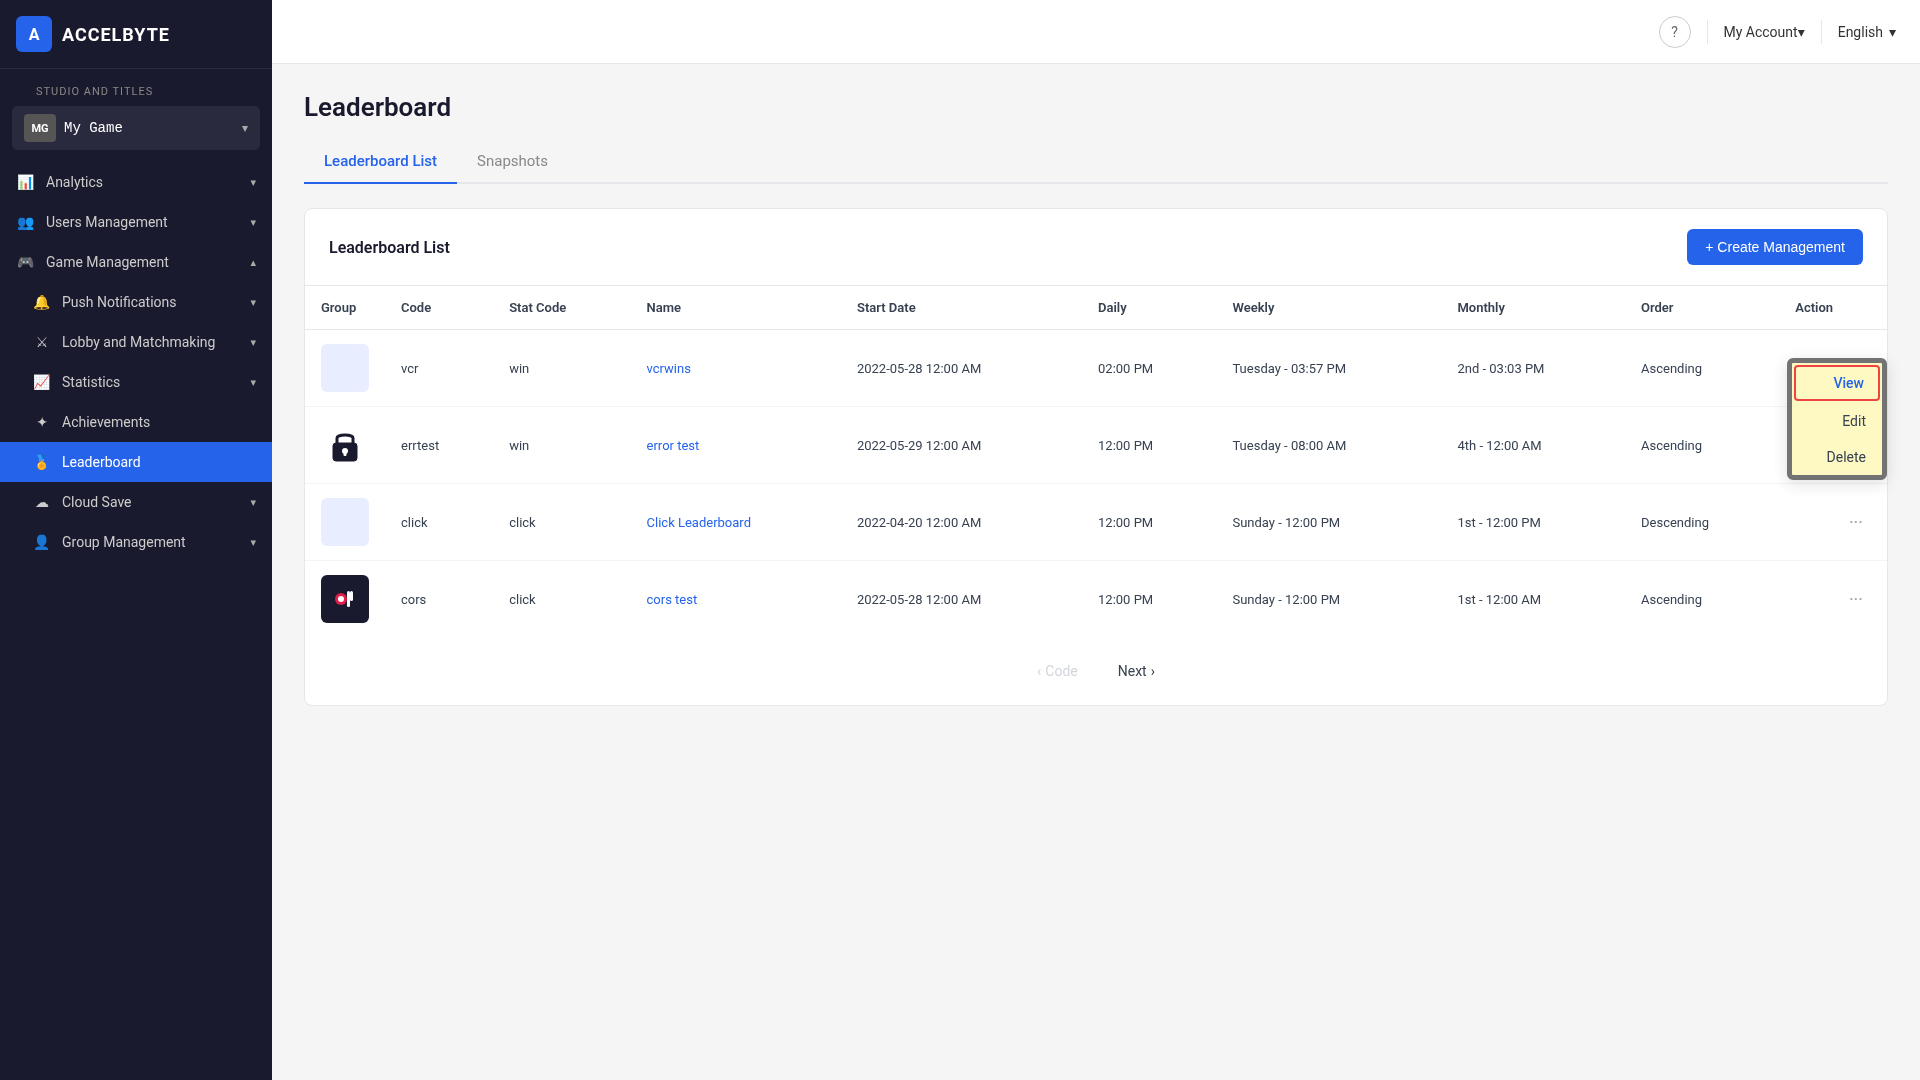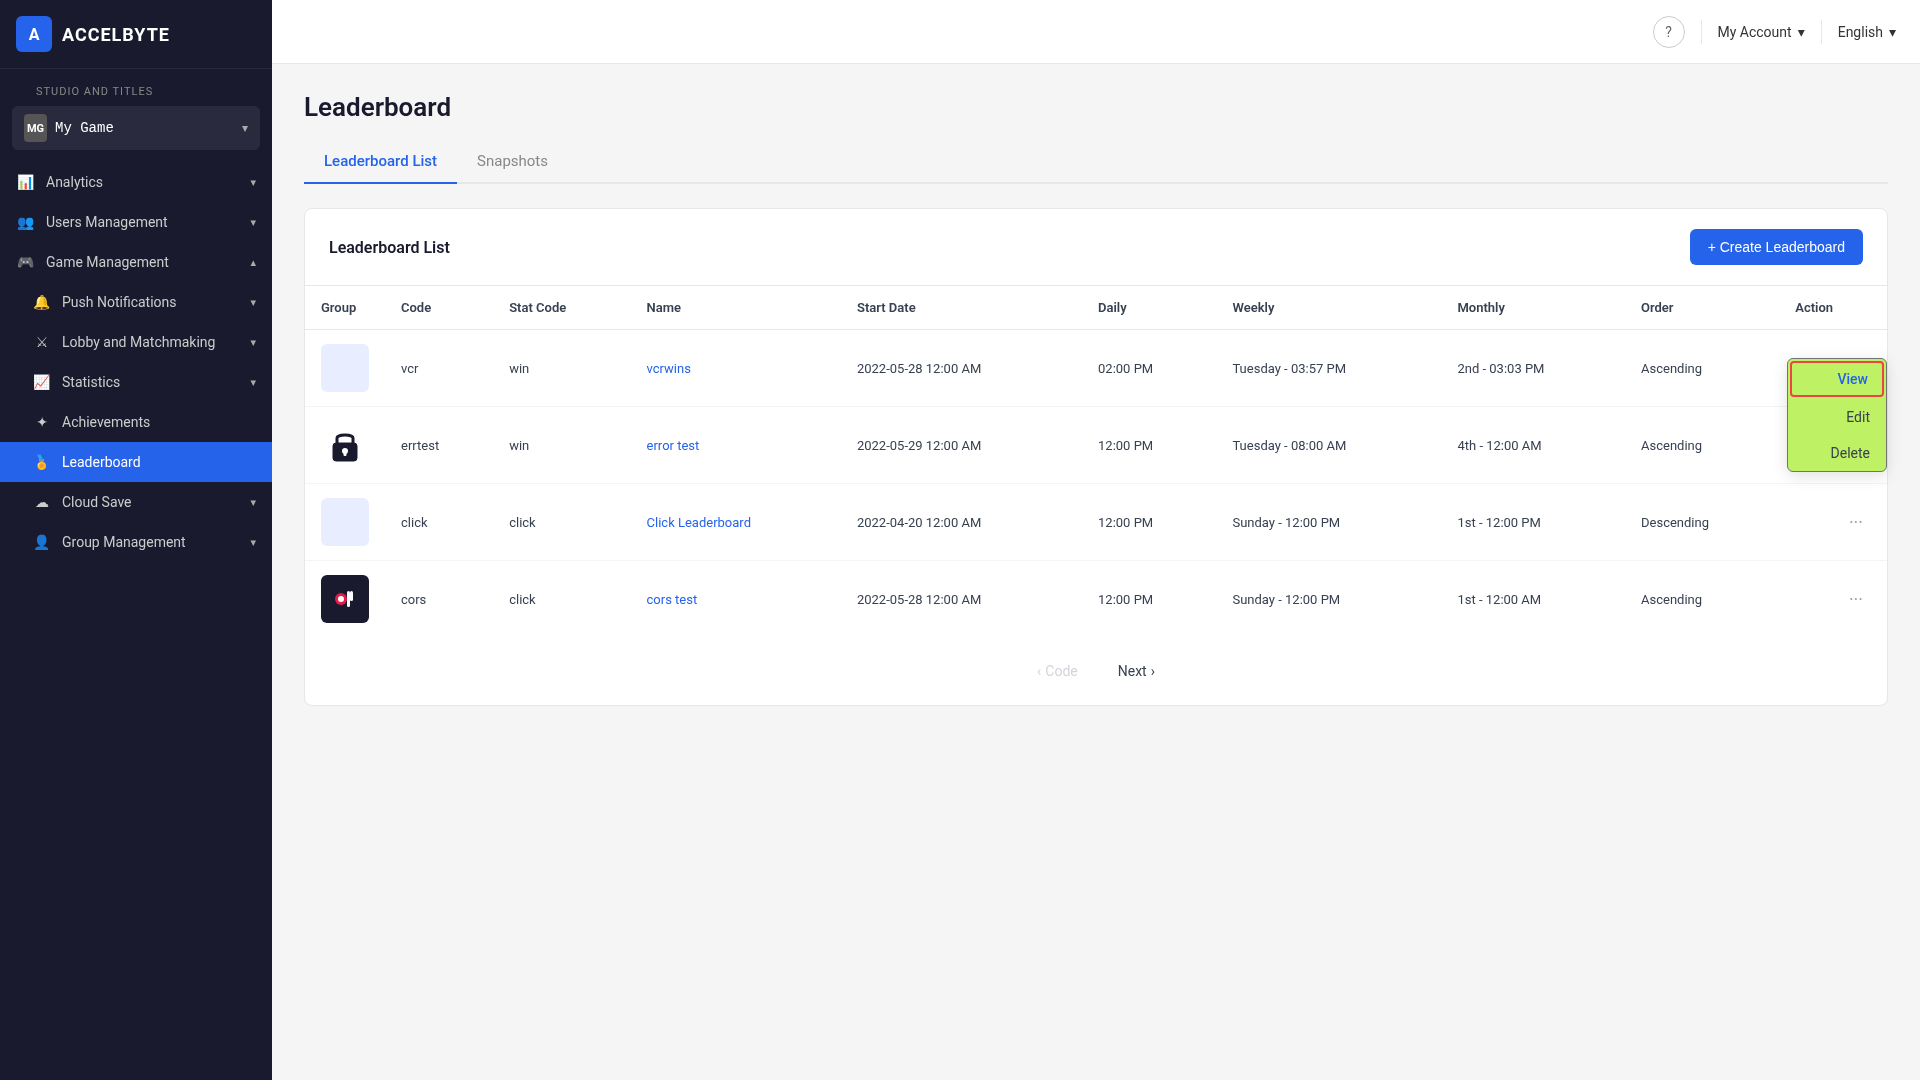--- a/index.html
+++ b/index.html
@@ -6,35 +6,35 @@
     body { font-family: -apple-system, BlinkMacSystemFont, 'Segoe UI', Roboto, sans-serif; background: #f5f5f5; display: flex; height: 100vh; overflow: hidden; font-size: 14px; }
 
     
     .sidebar { width: 272px; background: #1a1a2e; color: #fff; display: flex; flex-direction: column; flex-shrink: 0; height: 100vh; overflow-y: auto; }
     .sidebar-header { display: flex; align-items: center; padding: 16px; gap: 10px; border-bottom: 1px solid #2a2a3e; }
     .sidebar-logo { width: 36px; height: 36px; }
     .sidebar-brand { font-size: 18px; font-weight: 700; color: #fff; letter-spacing: 1px; }
 
     .studio-label { font-size: 11px; color: #888; padding: 16px 16px 8px; text-transform: uppercase; letter-spacing: 1px; margin-left: 20px; }
     .game-selector { display: flex; align-items: center; margin: 0 12px 8px; background: #2a2a3e; border-radius: 6px; padding: 8px 12px; cursor: pointer; gap: 8px; }
-    .game-avatar { width: 23px; height: 28px; background: #555; border-radius: 4px; display: flex; align-items: center; justify-content: center; font-size: 11px; font-weight: 700; color: #fff; flex-shrink: 0; }
+    .game-avatar { width: 32px; height: 28px; background: #555; border-radius: 4px; display: flex; align-items: center; justify-content: center; font-size: 11px; font-weight: 700; color: #fff; flex-shrink: 0; }
     .game-name { flex: 1; font-size: 14px; color: #fff; font-family: Liberation Mono, monospace; }
     .chevron-down { color: #aaa; font-size: 12px; }
 
     .nav-section { padding: 4px 0; }
     .nav-item { display: flex; align-items: center; padding: 12px 16px; cursor: pointer; color: #ccc; gap: 10px; font-size: 14px; position: relative; }
     .nav-item.active { background: #2563eb; color: #fff; border-radius: 0; }
     .nav-item .nav-icon { width: 20px; text-align: center; flex-shrink: 0; }
     .nav-item .nav-label { flex: 1; }
     .nav-item .nav-chevron { font-size: 11px; color: #aaa; }
 
     
     .topbar { height: 64px; background: #fff; display: flex; align-items: center; justify-content: flex-end; padding: 0 24px; border-bottom: 1px solid #e5e7eb; gap: 16px; flex-shrink: 0; }
     .topbar-help { width: 32px; height: 32px; border-radius: 50%; border: 1.5px solid #ccc; display: flex; align-items: center; justify-content: center; cursor: pointer; color: #666; }
-    .topbar-account { display: flex; align-items: center; gap: 6px; cursor: pointer; color: #333; font-size: 14px; }
+    .topbar-account { display: flex; align-items: center; cursor: pointer; color: #333; font-size: 14px; }
     .topbar-lang { display: flex; align-items: flex-end; gap: 6px; cursor: pointer; color: #333; font-size: 14px; }
     .topbar-divider { width: 1px; height: 24px; background: #e5e7eb; }
 
     
     .main { flex: 1; display: flex; flex-direction: column; overflow: hidden; }
     .content { flex: 1; overflow-y: auto; padding: 28px 32px; }
 
     .page-title { font-size: 26px; font-weight: 600; color: #1a1a2e; margin-bottom: 20px; }
 
     
@@ -56,21 +56,21 @@
     tbody tr:last-child td { border-bottom: none; }
 
     .icon-cell { width: 60px; }
     .icon-placeholder { width: 48px; height: 48px; background: #e8eeff; border-radius: 6px; }
     .icon-lock { width: 48px; height: 48px; display: flex; align-items: center; justify-content: center; font-size: 28px; color: #1a1a2e; }
     .icon-custom { width: 48px; height: 48px; background: #1a1a2e; border-radius: 6px; display: flex; align-items: center; justify-content: center; }
 
     .action-dots { cursor: pointer; color: #9ca3af; font-size: 18px; padding: 4px 8px; position: relative; }
 
     
-    .dropdown-menu { position: absolute; right: 0; top: 28px; background: #bef264; border: 1px solid #737373; border-radius: 6px; box-shadow: 0 4px 16px rgba(0,0,0,0.12); z-index: 100; min-width: 100px; overflow: hidden; }
+    .dropdown-menu { position: absolute; right: 0; top: 28px; background: #fef9c3; border: 5px solid #737373; border-radius: 6px; box-shadow: 0 4px 16px rgba(0,0,0,0.12); z-index: 100; min-width: 100px; overflow: hidden; }
     .dropdown-item { padding: 10px 16px; cursor: pointer; font-size: 14px; color: #374151; }
     .dropdown-item.view-item { color: #2563eb; font-weight: 500; border: 2px solid #ef4444; margin: 2px; border-radius: 4px; padding: 8px 14px; }
 
     .action-cell { position: relative; text-align: right; }
 
     
     .pagination { display: flex; align-items: center; justify-content: center; padding: 20px; gap: 16px; }
     .pagination-btn { display: flex; align-items: center; gap: 4px; cursor: pointer; color: #374151; font-size: 14px; padding: 6px 12px; border-radius: 4px; }
     .pagination-btn.disabled { color: #d1d5db; cursor: default; }
 
@@ -167,21 +167,21 @@
     <h1 class="page-title">Leaderboard</h1>
 
     <div class="tabs">
       <div class="tab active">Leaderboard List</div>
       <div class="tab">Snapshots</div>
     </div>
 
     <div class="card">
       <div class="card-header">
         <span class="card-title">Leaderboard List</span>
-        <button class="create-btn">+ Create Leaderboard</button>
+        <button class="create-btn">+ Create Management</button>
       </div>
 
       <table>
         <thead>
           <tr>
             <th>Group</th>
             <th>Code</th>
             <th>Stat Code</th>
             <th>Name</th>
             <th>Start Date</th>

